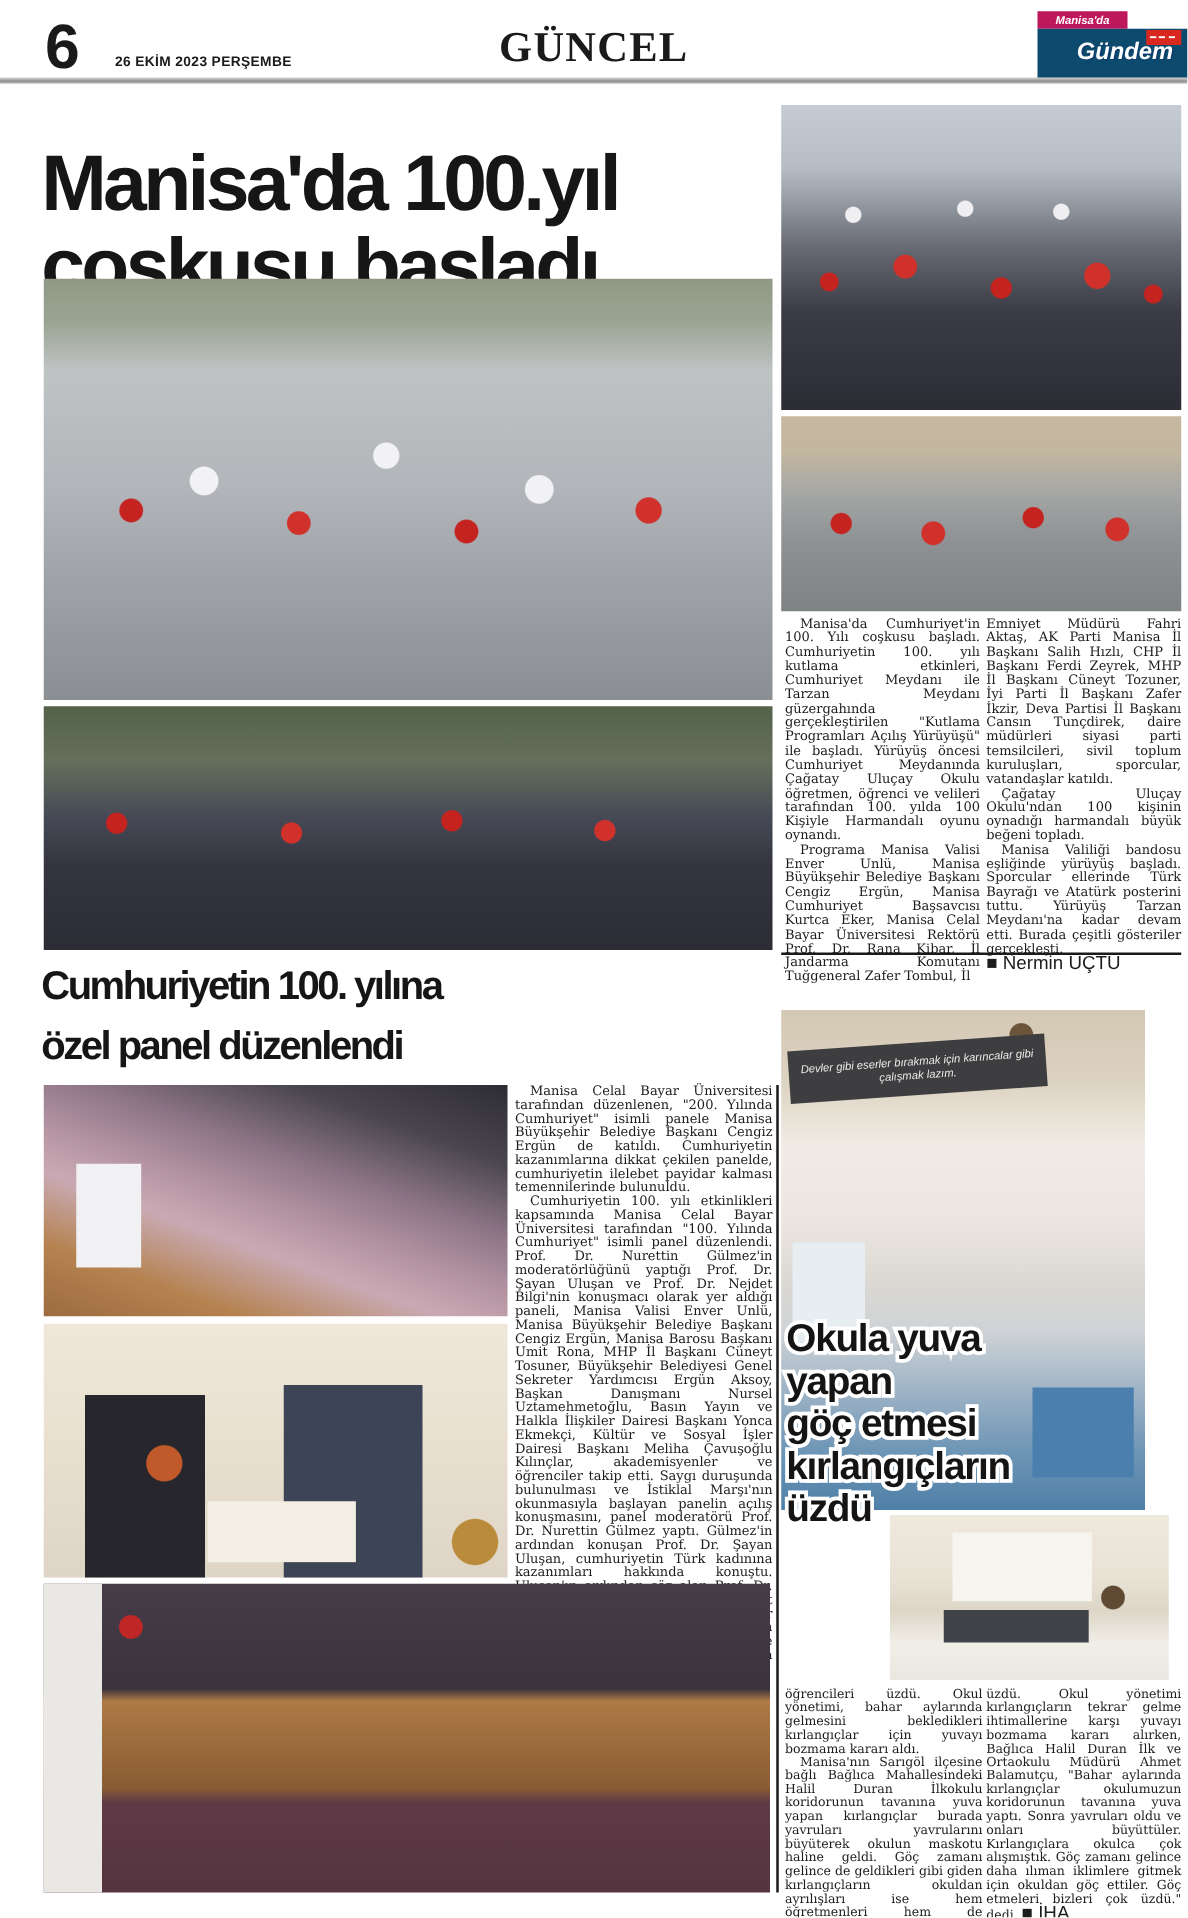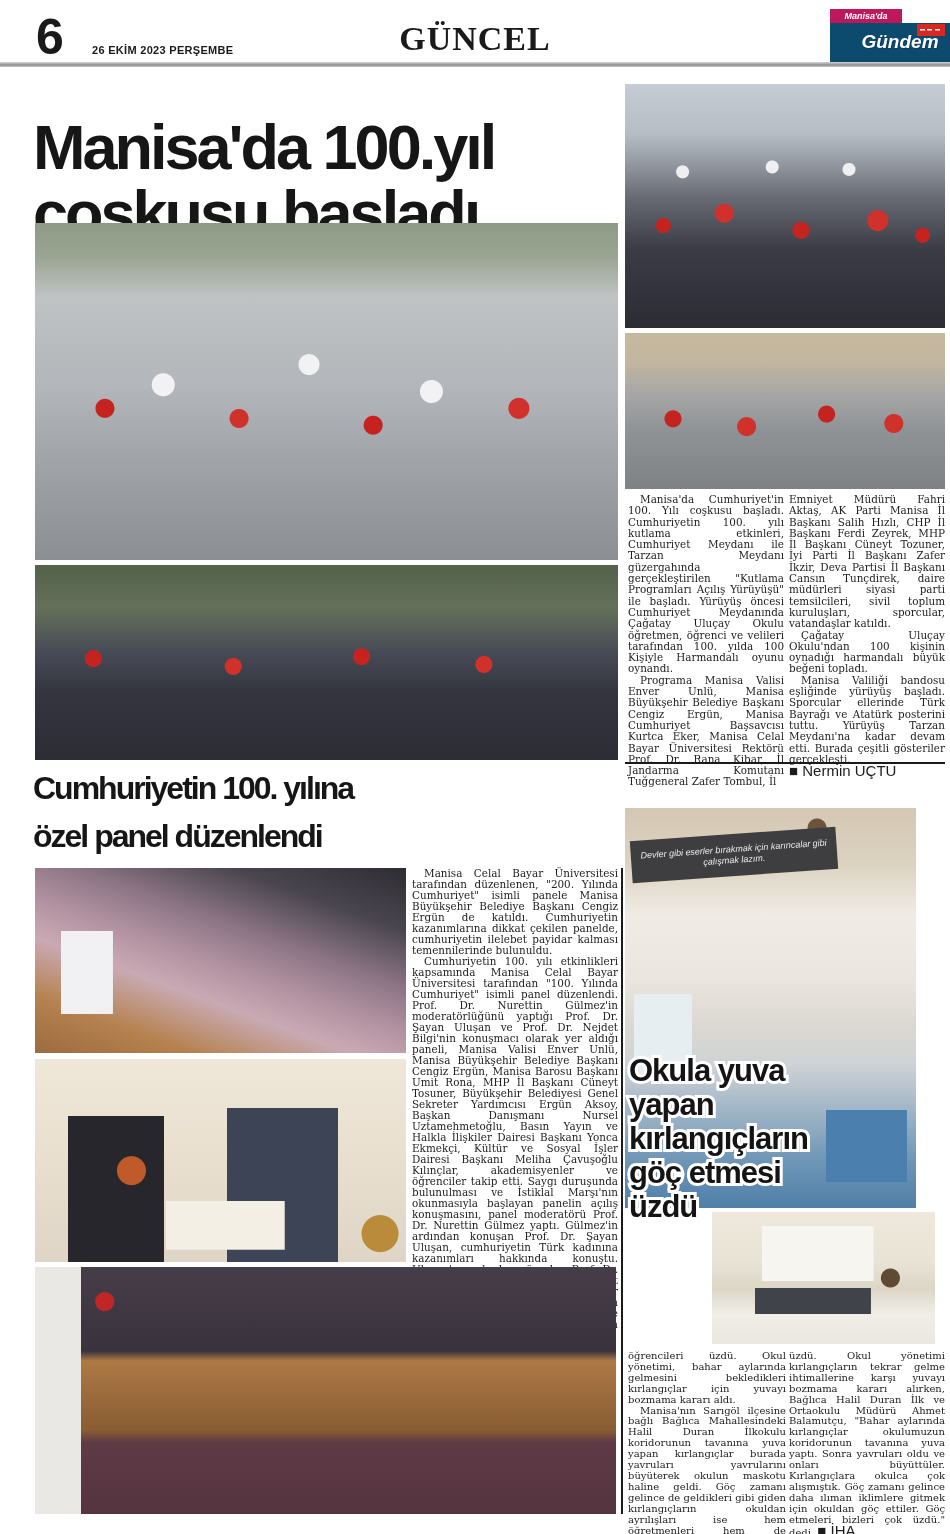--- a/index.html
+++ b/index.html
@@ -172,22 +172,22 @@
   </div>
   <div class="vrule"></div>
   <div class="ph" id="ph-stage"></div>
 
   <div class="ph" id="ph-classroom">
     <div class="class-sign">Devler gibi eserler bırakmak için karıncalar gibi çalışmak lazım.</div>
   </div>
   <div class="hl3">
     <div class="hl-line">Okula yuva</div>
     <div class="hl-line">yapan</div>
+    <div class="hl-line">göç etmesi</div>
     <div class="hl-line">kırlangıçların</div>
-    <div class="hl-line">göç etmesi</div>
     <div class="hl-line">üzdü</div>
   </div>
   <div class="ph" id="ph-ceiling"></div>
   <div class="bt s3" id="s3c1">
     <p>öğrencileri üzdü. Okul yönetimi, bahar aylarında gelmesini bekledikleri kırlangıçlar için yuvayı bozmama kararı aldı.</p>
     <p class="ind">Manisa'nın Sarıgöl ilçesine bağlı Bağlıca Mahallesindeki Halil Duran İlkokulu koridorunun tavanına yuva yapan kırlangıçlar burada yavruları yavrularını büyüterek okulun maskotu haline geldi. Göç zamanı gelince de geldikleri gibi giden kırlangıçların okuldan ayrılışları ise hem öğretmenleri hem de öğrencileri</p>
   </div>
   <div class="bt s3" id="s3c2">
     <p><span>üzdü. Okul yönetimi kırlangıçların tekrar gelme ihtimallerine karşı yuvayı bozmama kararı alırken, Bağlıca Halil Duran İlk ve Ortaokulu Müdürü Ahmet Balamutçu, "Bahar aylarında kırlangıçlar okulumuzun koridorunun tavanına yuva yaptı. Sonra yavruları oldu ve onları büyüttüler. Kırlangıçlara okulca çok alışmıştık. Göç zamanı gelince daha ılıman iklimlere gitmek için okuldan göç ettiler. Göç etmeleri bizleri çok üzdü." dedi.</span> <strong class="byl">■ İHA</strong></p>
   </div>

